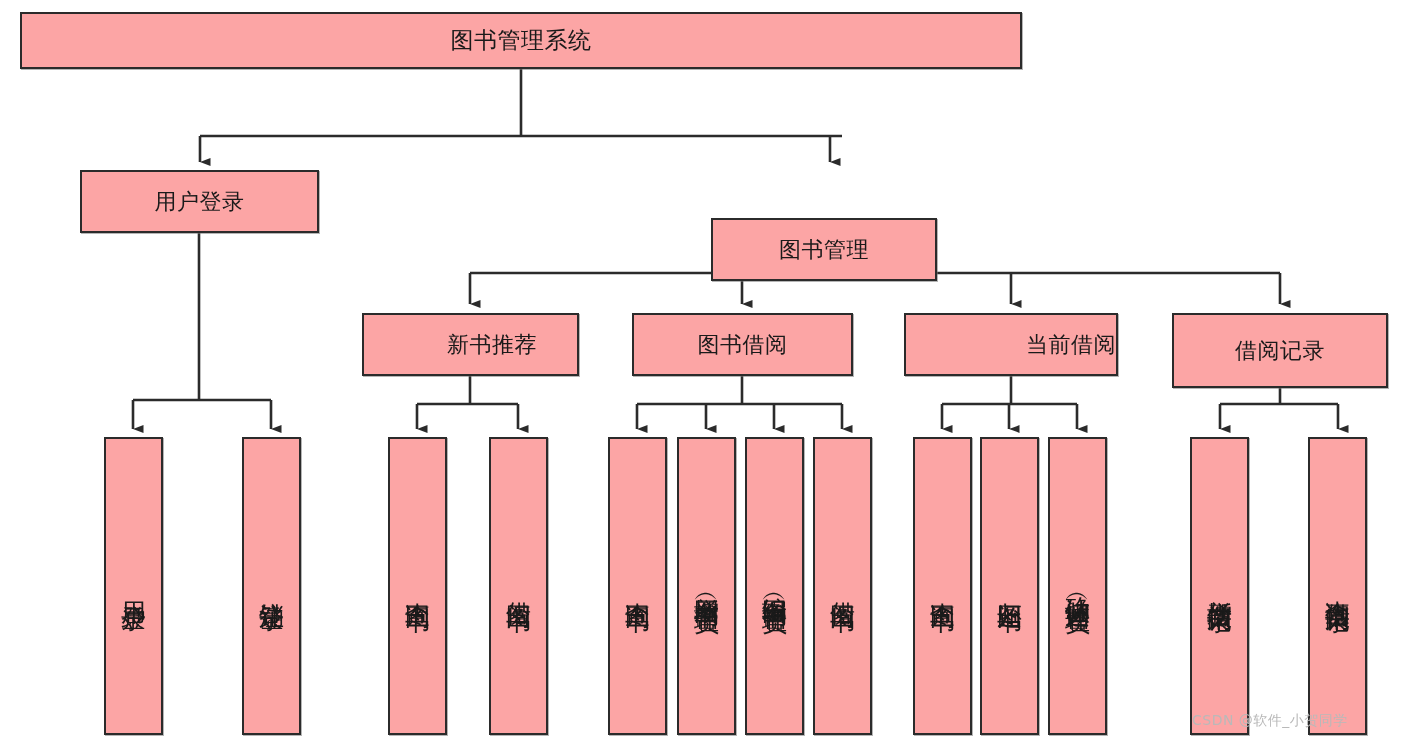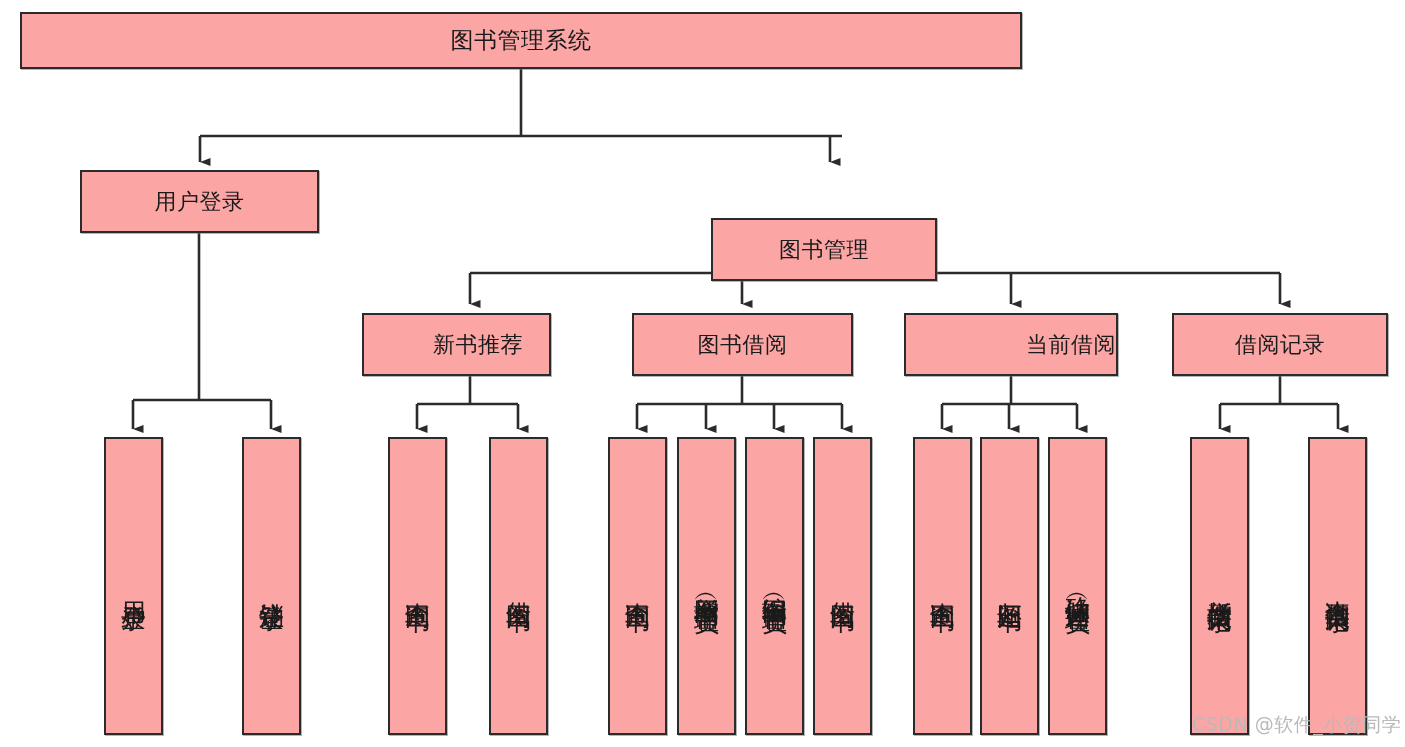--- a/index.html
+++ b/index.html
@@ -63,21 +63,21 @@
     font-size: 25px;
     line-height: 1.08;
     letter-spacing: 2px;
     white-space: nowrap;
     max-height: 280px;
   }
   .watermark {
     position: absolute;
     left: 1192px;
     top: 712px;
-    font-size: 19px;
+    font-size: 14px;
     color: #b9b9b9;
     white-space: nowrap;
     letter-spacing: 0.5px;
     font-family: "DejaVu Sans", "Liberation Sans", sans-serif;
   }
 </style>
 </head>
 <body>
 
 <div id="diagram-root">
@@ -137,33 +137,33 @@
   </div>
 
   <div class="node horiz" style="left:80px; top:170px; width:239px; height:63px;">
     <span class="node-label">用户登录</span>
   </div>
 
   <div class="node horiz" style="left:711px; top:170px; width:226px; height:63px;margin-top:48px;">
     <span class="node-label">图书管理</span>
   </div>
 
-  <div class="node horiz" style="left:362px; top:313px; width:189px; height:63px;padding-left:43px;">
+  <div class="node horiz" style="left:362px; top:313px; width:217px; height:63px;padding-left:43px;">
     <span class="node-label">新书推荐</span>
   </div>
 
   <div class="node horiz" style="left:632px; top:313px; width:221px; height:63px;justify-content:center;">
     <span class="node-label">图书借阅</span>
   </div>
 
   <div class="node horiz" style="left:904px; top:313px; width:214px; height:63px;justify-content:flex-end;">
     <span class="node-label">当前借阅</span>
   </div>
 
-  <div class="node horiz" style="left:1172px; top:313px; width:216px; height:63px;">
+  <div class="node horiz" style="left:1172px; top:313px; width:216px; height:75px;">
     <span class="node-label">借阅记录</span>
   </div>
 
   <div class="node vert" style="left:104px; top:437px; width:59px; height:298px;">
     <span class="node-label">用户登录</span>
   </div>
 
   <div class="node vert" style="left:242px; top:437px; width:59px; height:298px;">
     <span class="node-label">注销登录</span>
   </div>

